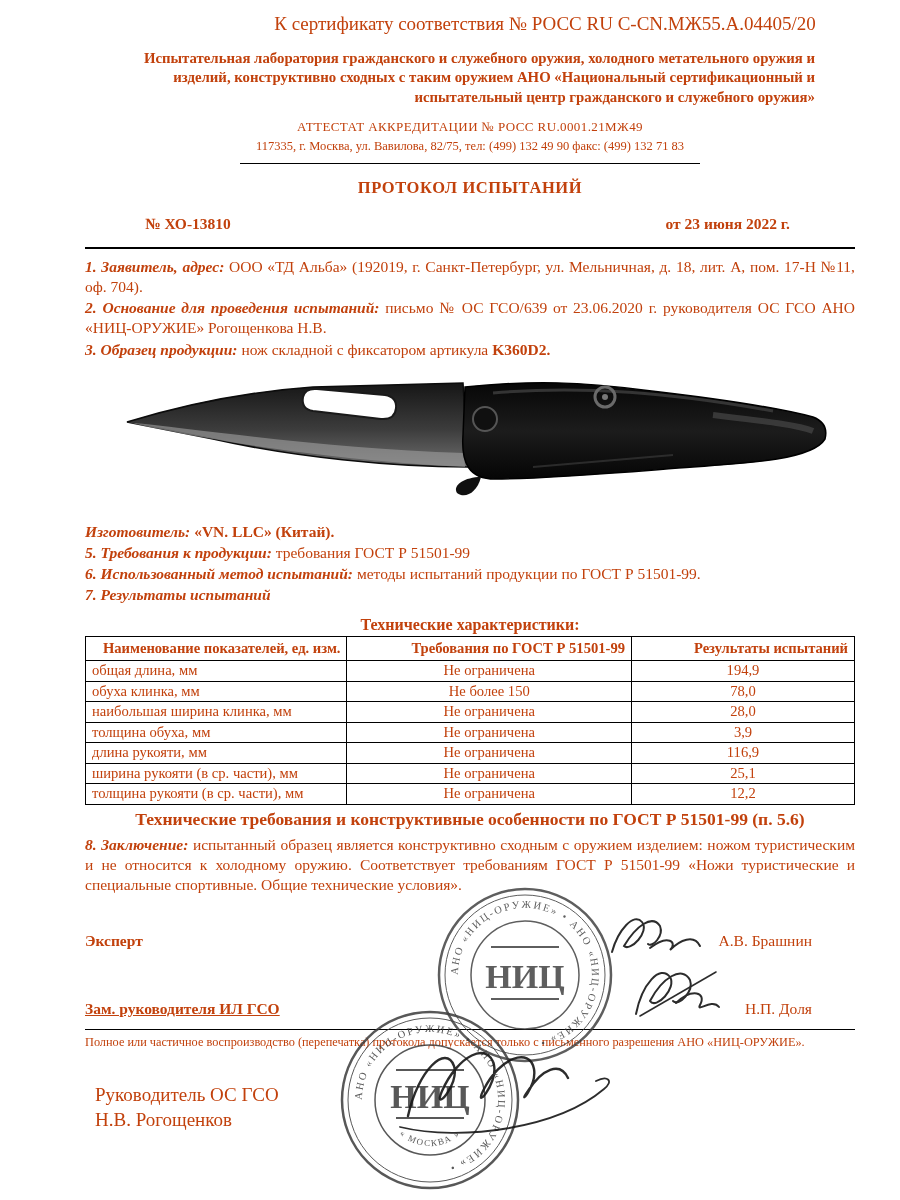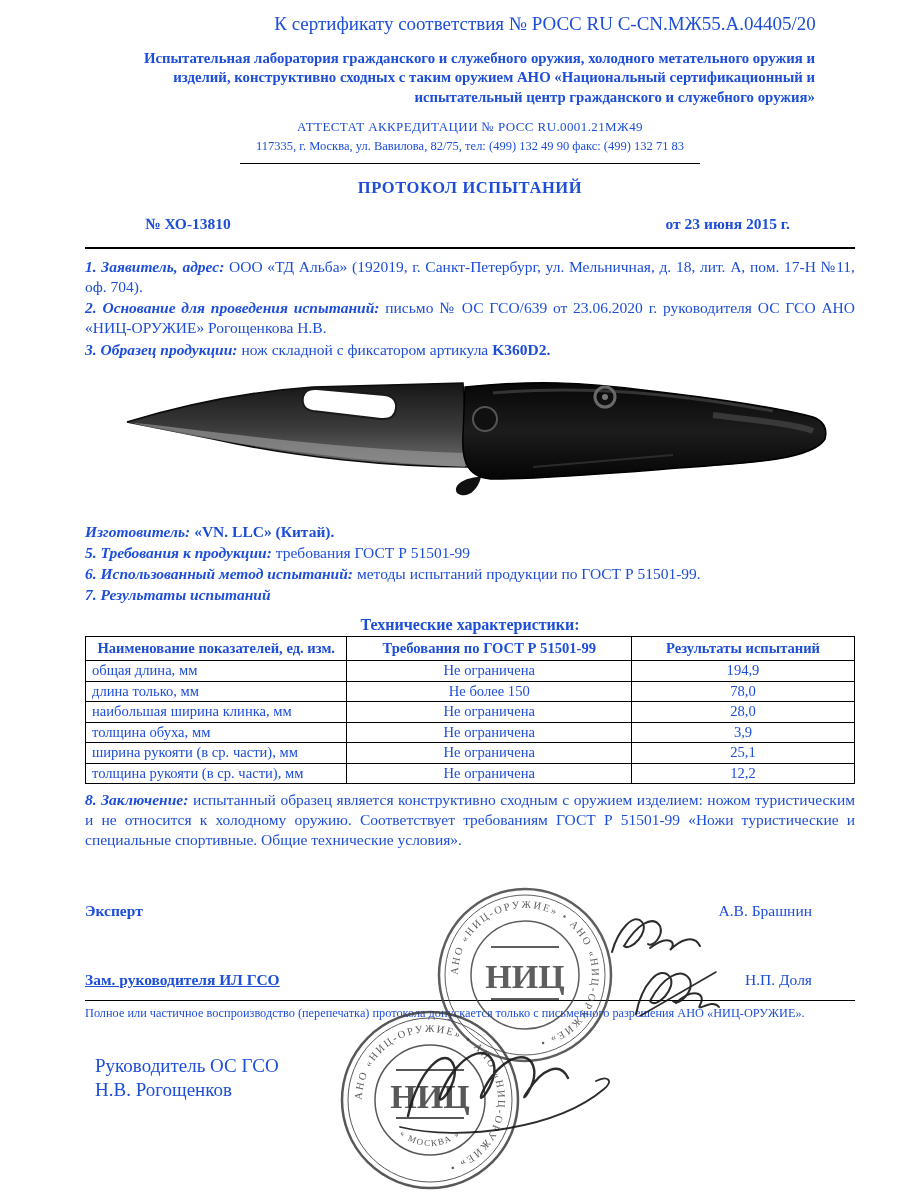--- a/index.html
+++ b/index.html
@@ -1,48 +1,48 @@
 <!DOCTYPE html>
 <html><head>
 <meta charset="utf-8">
 <style>
   html,body{margin:0;padding:0;background:#e8e8e8;}
-  .page{position:relative;width:900px;height:1200px;background:#ffffff;color:#1d4ed8;
+  .page{position:relative;width:900px;height:1200px;background:#ffffff;color:#c2410c;
         font-family:"Liberation Serif","DejaVu Serif",serif;font-size:15.5px;line-height:1.3;
         overflow:hidden;margin:0 auto;}
   .content{padding:12px 45px 0 85px;}
   .cert-line{font-size:19px;text-align:center;padding-left:150px;white-space:nowrap;}
   .lab-name{font-weight:bold;text-align:right;font-size:14.8px;width:690px;margin:12px auto 12px;line-height:1.32;}
   .attest{text-align:center;font-size:13px;margin-top:10px;letter-spacing:.4px;}
   .addr{text-align:center;font-size:12.5px;margin-top:2px;}
   .hr-short{width:460px;margin:9px auto 0;border-top:1px solid #000;height:0;}
   .proto-title{text-align:center;font-weight:bold;font-size:16.5px;margin-top:13px;letter-spacing:.6px;}
   .num-row{display:flex;justify-content:space-between;font-weight:bold;margin-top:15px;padding:0 65px 0 60px;gap:16px;}
   .hr-full{border-top:2px solid #000;margin-top:13px;}
   .items{margin-top:8px;}
   .item{margin:1px 0;text-align:justify;}
   .bi{font-weight:bold;font-style:italic;}
   .b{font-weight:bold;}
   .knife-wrap{margin:7px 0 5px 28px;line-height:0;}
   .sec-title{font-weight:bold;text-align:center;font-size:16px;margin-top:10px;}
   table{width:100%;border-collapse:collapse;font-size:14.6px;line-height:1.2;}
   table td,table th{border:1px solid #000;padding:1px 6px;}
-  .spec th{font-weight:bold;text-align:center;height:21px;}
+  .spec th{font-weight:bold;text-align:right;height:21px;}
   .spec td{height:17px;}
   .spec td.c2,.spec td.c3{text-align:center;width:37%;}
   .spec td.c3{width:29%;}
   .req-title{font-weight:bold;text-align:center;font-size:17.5px;margin-top:4px;line-height:1.15;}
   .req{margin-top:3px;}
   .req td.c1{width:38%;vertical-align:middle;}
   .req td.c2{width:34%;text-align:center;}
   .req td.c3{width:28%;vertical-align:top;}
   .concl{margin-top:6px;}
   .sig-row{display:flex;justify-content:space-between;padding-right:43px;}
   .sig-row .lbl{font-weight:bold;}
-  .sig-row.expert{margin-top:51px;gap:44px;}
+  .sig-row.expert{margin-top:36px;gap:44px;}
   .sig-row.deputy{margin-top:48px;}
   .underlined{text-decoration:underline;}
   .footnote{font-size:12.3px;margin-top:10px;border-top:1px solid #000;padding-top:5px;}
   .head-row{display:flex;justify-content:space-between;font-size:19px;margin-top:32px;padding:0 55px 0 10px;flex-direction:column;}
   .overlay{position:absolute;left:0;top:0;pointer-events:none;}
 </style>
 </head>
 <body>
 
 <div class="page">
@@ -51,21 +51,21 @@
     <div class="cert-line">К сертификату соответствия № РОСС RU С-CN.МЖ55.А.04405/20</div>
 
     <div class="lab-name">Испытательная лаборатория гражданского и служебного оружия, холодного метательного оружия и изделий, конструктивно сходных с таким оружием АНО «Национальный сертификационный и испытательный центр гражданского и служебного оружия»</div>
     <div class="attest">АТТЕСТАТ АККРЕДИТАЦИИ № РОСС RU.0001.21МЖ49</div>
     <div class="addr">117335, г. Москва, ул. Вавилова, 82/75, тел: (499) 132 49 90 факс: (499) 132 71 83</div>
     <div class="hr-short"></div>
 
     <div class="proto-title">ПРОТОКОЛ ИСПЫТАНИЙ</div>
     <div class="num-row">
       <span>№  ХО-13810</span>
-      <span>от 23 июня 2015 г.</span>
+      <span>от 23 июня 2022 г.</span>
     </div>
     <div class="hr-full"></div>
 
     <div class="items">
       <p class="item"><span class="bi">1. Заявитель, адрес:</span> <span>ООО «ТД Альба» (192019, г. Санкт-Петербург, ул. Мельничная, д. 18, лит. А, пом. 17-Н №11, оф. 704).</span></p>
       <p class="item"><span class="bi">2. Основание для проведения испытаний:</span> <span>письмо № ОС ГСО/639 от 23.06.2020 г. руководителя ОС ГСО АНО «НИЦ-ОРУЖИЕ» Рогощенкова Н.В.</span></p>
       <p class="item"><span class="bi">3. Образец продукции:</span> <span>нож складной с фиксатором артикула</span> <span class="b">K360D2.</span></p>
     </div>
 
     <figure class="knife-wrap" style="margin-top:7px;margin-bottom:5px;">
@@ -115,47 +115,53 @@
         <th>Наименование показателей, ед. изм.</th>
         <th>Требования по ГОСТ Р 51501-99</th>
         <th>Результаты испытаний</th>
       </tr>
       <tr>
         <td class="c1">общая длина, мм</td>
         <td class="c2">Не ограничена</td>
         <td class="c3">194,9</td>
       </tr>
       <tr>
-        <td class="c1">длина только, мм</td>
+        <td class="c1">обуха клинка, мм</td>
         <td class="c2">Не более 150</td>
         <td class="c3">78,0</td>
       </tr>
       <tr>
         <td class="c1">наибольшая ширина клинка, мм</td>
         <td class="c2">Не ограничена</td>
         <td class="c3">28,0</td>
       </tr>
       <tr>
         <td class="c1">толщина обуха, мм</td>
         <td class="c2">Не ограничена</td>
         <td class="c3">3,9</td>
       </tr>
       <tr>
+        <td class="c1">длина рукояти, мм</td>
+        <td class="c2">Не ограничена</td>
+        <td class="c3">116,9</td>
+      </tr>
+      <tr>
         <td class="c1">ширина рукояти (в ср. части), мм</td>
         <td class="c2">Не ограничена</td>
         <td class="c3">25,1</td>
       </tr>
       <tr>
         <td class="c1">толщина рукояти (в ср. части), мм</td>
         <td class="c2">Не ограничена</td>
         <td class="c3">12,2</td>
       </tr>
     </tbody>
       </table>
 
+    <div class="req-title">Технические требования и конструктивные особенности по ГОСТ Р 51501-99 (п. 5.6)</div>
 
 
     <p class="item concl"><span class="bi">8. Заключение:</span> <span>испытанный образец является конструктивно сходным с оружием изделием: ножом туристическим и не относится к холодному оружию. Соответствует требованиям ГОСТ Р 51501-99 «Ножи туристические и специальные спортивные. Общие технические условия».</span></p>
 
     <div class="sig-row expert">
       <span class="lbl">Эксперт</span>
       <span>А.В. Брашнин</span>
     </div>
 
     <div class="sig-row deputy">

